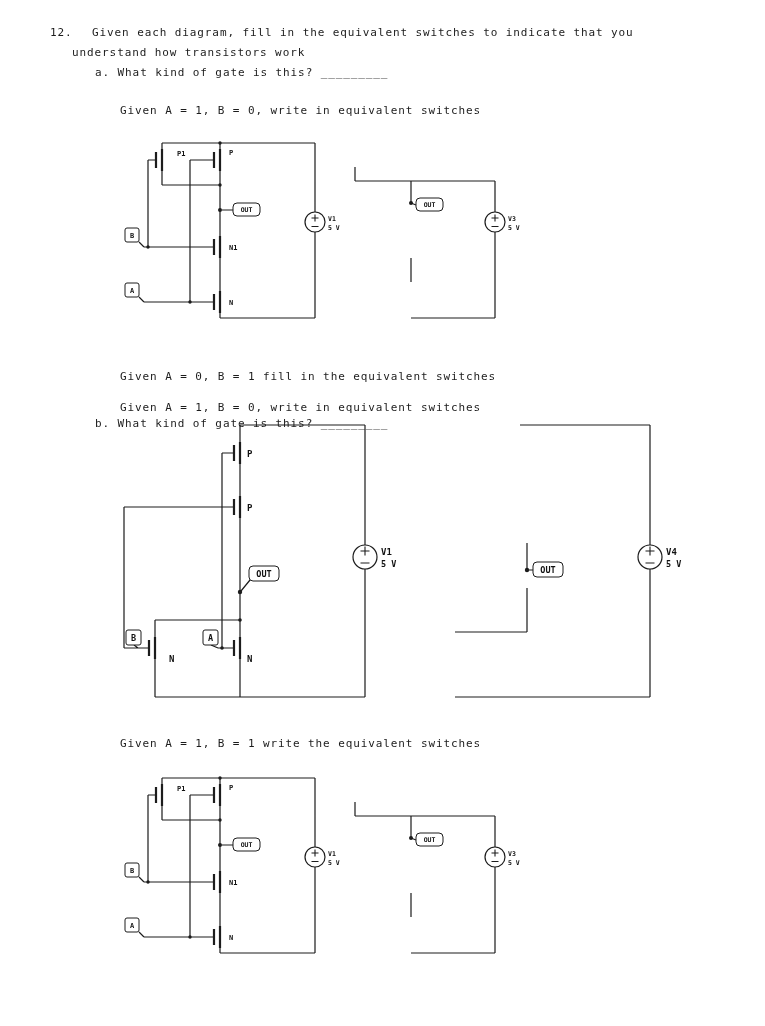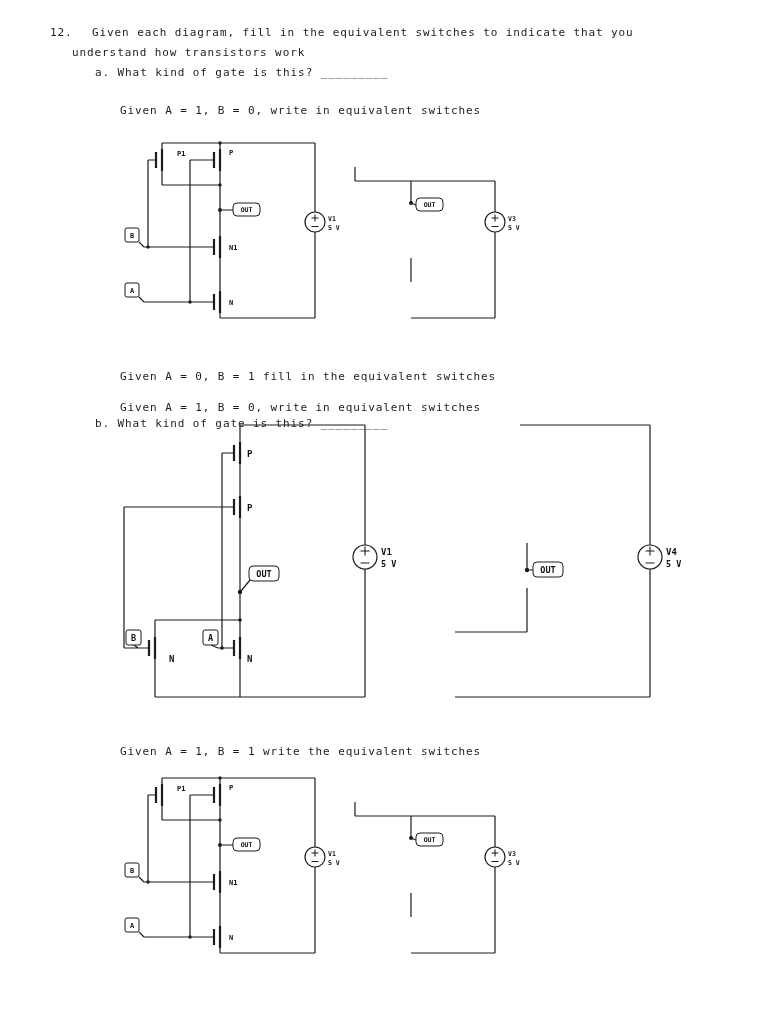--- a/index.html
+++ b/index.html
@@ -28,21 +28,21 @@
   <div class="tline" style="left:92px;top:24px;">Given each diagram, fill in the equivalent switches to indicate that you</div>
   <div class="tline" style="left:72px;top:44px;">understand how transistors work</div>
 
   <div class="tline" style="left:95px;top:64px;">a. What kind of gate is this? _________</div>
   <div class="tline" style="left:120px;top:102px;">Given A = 1, B = 0, write in equivalent switches</div>
   <div class="tline" style="left:120px;top:324px;margin-top:44px;">Given A = 0, B = 1 fill in the equivalent switches</div>
 
   <div class="tline" style="left:95px;top:380px;margin-top:35px;">b. What kind of gate is this? _________</div>
   <div class="tline" style="left:120px;top:399px;">Given A = 1, B = 0, write in equivalent switches</div>
 
-  <div class="tline" style="left:120px;top:735px;margin-top:8px;">Given A = 1, B = 1 write the equivalent switches</div>
+  <div class="tline" style="left:120px;top:735px;">Given A = 1, B = 1 write the equivalent switches</div>
 
   <svg class="schematics" width="765" height="1026" viewBox="0 0 765 1026">
     <defs>
       <g id="nand-geom">
         <path class="wire" d="M162 143 H315 M220 143 V318 M162 143 V185 M162 185 H220 M220 318 H315 M315 143 V212 M315 232 V318 M148 160 H156 M148 160 V247 M144 247 H214 M139 242 L144 247 M190 160 H214 M190 160 V302 M144 302 H214 M139 297 L144 302 M222 210 H233 M355 167 V181 M355 181 H495 M411 181 V203 M411 203 L416 205 M411 258 V282 M495 181 V212 M495 232 V318 M495 318 H411"></path>
         <path class="bars" d="M156 152 V168 M162 149 V171 M214 152 V168 M220 149 V171 M214 239 V255 M220 236 V258 M214 294 V310 M220 291 V313"></path>
         <g class="dots">
           <circle cx="220" cy="143" r="1.7"></circle>
             <circle cx="220" cy="185" r="1.7"></circle>
           <circle cx="220" cy="210" r="2"></circle>

